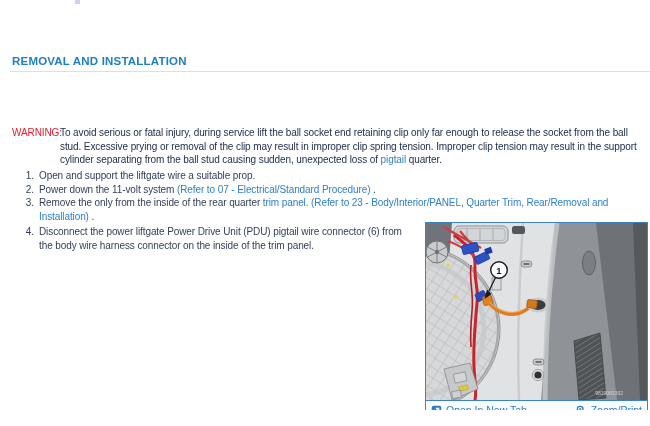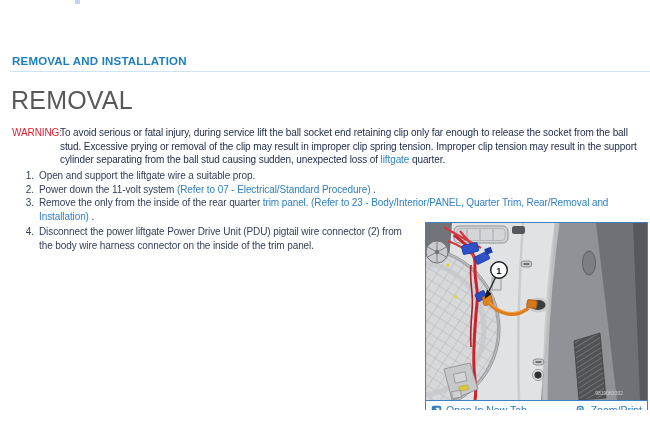--- a/index.html
+++ b/index.html
@@ -35,26 +35,25 @@
 </head>
 <body>
 
 <div class="page">
 
   <div class="top-artifact"></div>
 
   <div class="sec-heading">REMOVAL AND INSTALLATION</div>
   <div class="heading-rule"></div>
 
-  <div class="page-title">REMOVAL</div>
 
   <div class="warning">
     <span class="warn-label">WARNING:</span>
     <span>To avoid serious or fatal injury, during service lift the ball socket end retaining clip only far enough to release the socket from the ball stud. Excessive prying or removal of the clip may result in improper clip spring tension. Improper clip tension may result in the support cylinder separating from the ball stud causing sudden, unexpected loss of</span>
-    <a class="link">liftgate</a>
+    <a class="link">pigtail</a>
     <span>quarter.</span>
   </div>
 
   <div class="steps">
     <div class="step">
       <span class="num">1.</span>
       <span class="txt"><span>Open and support the liftgate wire a suitable prop.</span> <a class="link"></a><span></span></span>
     </div>
     <div class="step">
       <span class="num">2.</span>
@@ -62,21 +61,21 @@
     </div>
     <div class="step">
       <span class="num">3.</span>
       <span class="txt"><span>Remove the only from the inside of the rear quarter</span> <a class="link">trim panel. (Refer to 23 - Body/Interior/PANEL, Quarter Trim, Rear/Removal and Installation)</a> <span>.</span></span>
     </div>
   </div>
 
   <div class="step4">
     <div class="step">
       <span class="num">4.</span>
-      <span class="txt">Disconnect the power liftgate Power Drive Unit (PDU) pigtail wire connector (2) from the body wire harness connector on the inside of the trim panel.</span>
+      <span class="txt">Disconnect the power liftgate Power Drive Unit (PDU) pigtail wire connector (6) from the body wire harness connector on the inside of the trim panel.</span>
     </div>
   </div>
 
   <div class="figure-panel">
     <svg class="fig-img" viewBox="0 0 221 177" preserveAspectRatio="none">
       <defs>
         <pattern id="xh" width="9" height="9" patternUnits="userSpaceOnUse" patternTransform="rotate(33)">
           <rect width="9" height="9" fill="#d6d8d9"></rect>
           <path d="M0 0H9M0 0V9" stroke="#b2b5b7" stroke-width="1"></path>
         </pattern>

